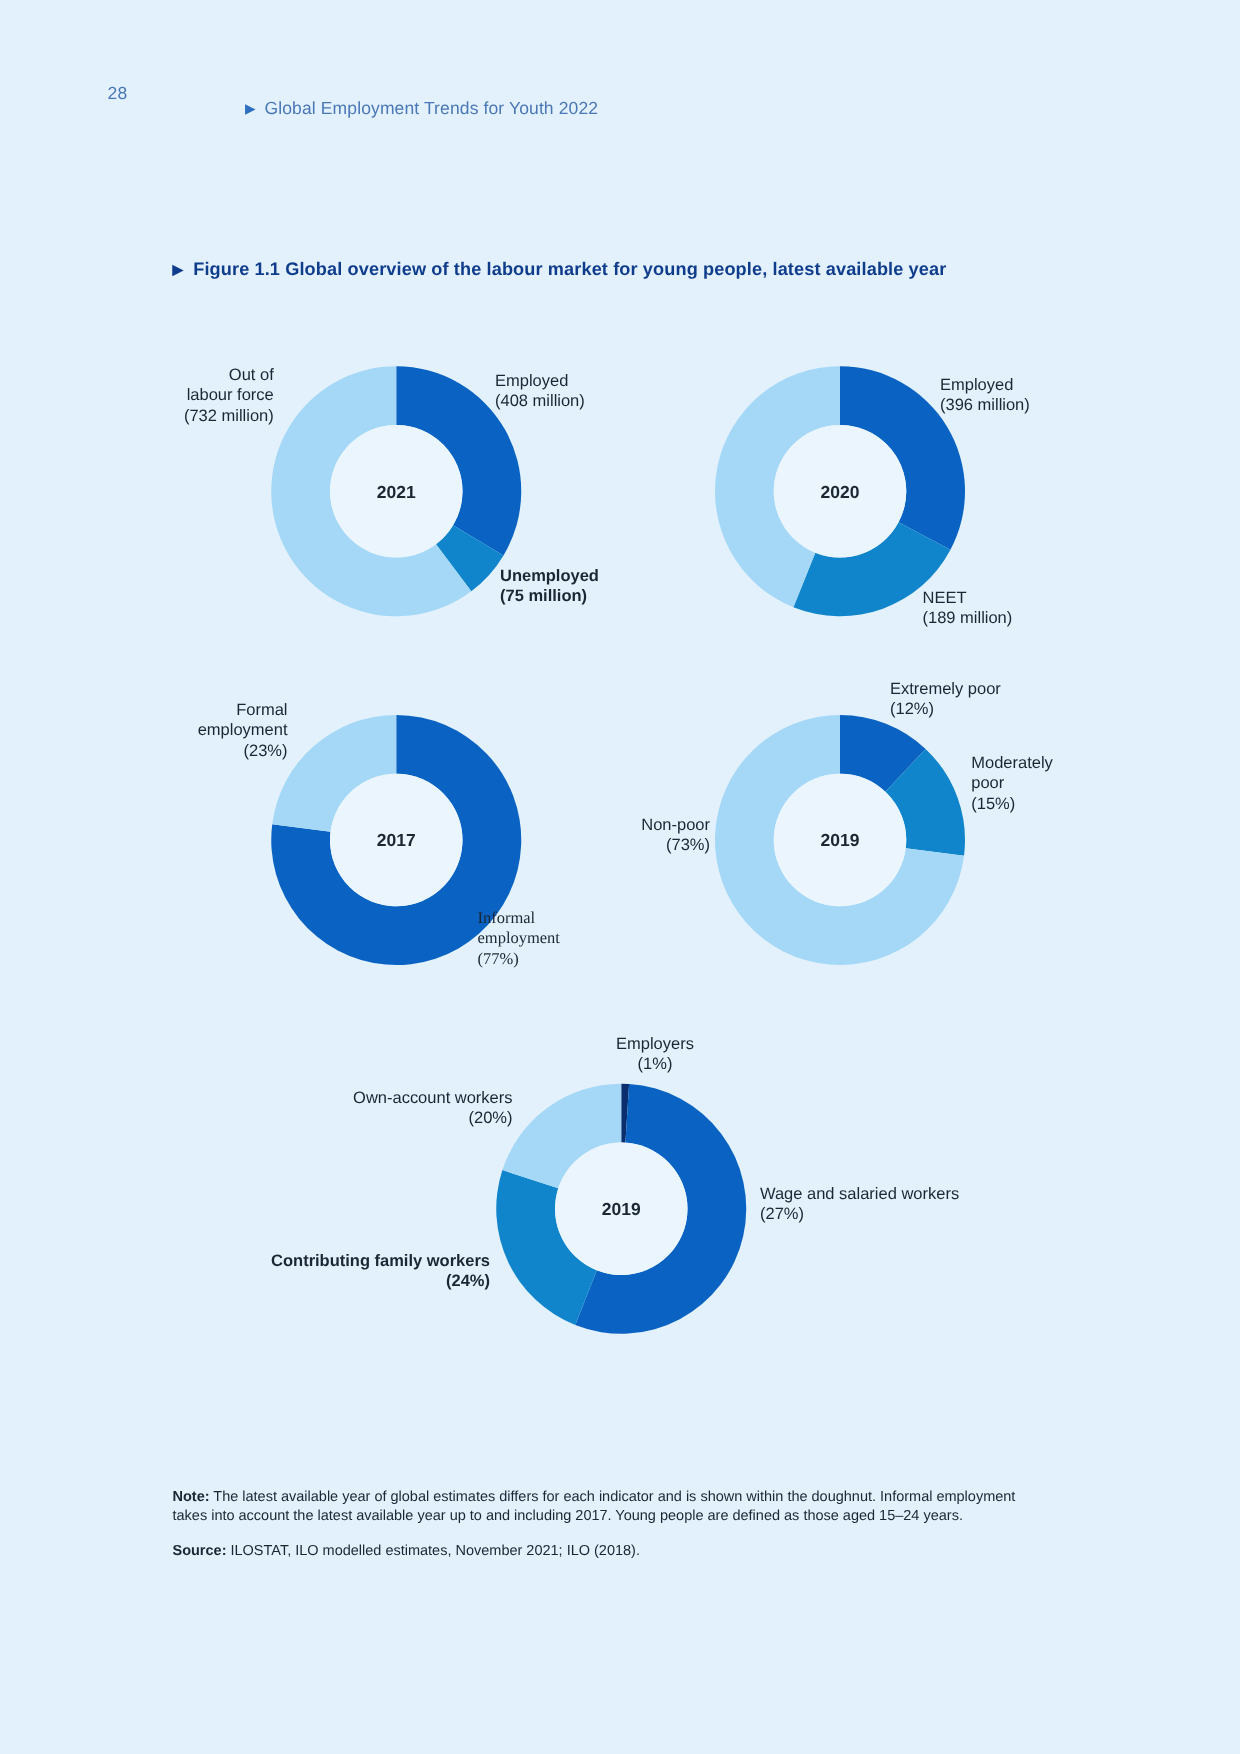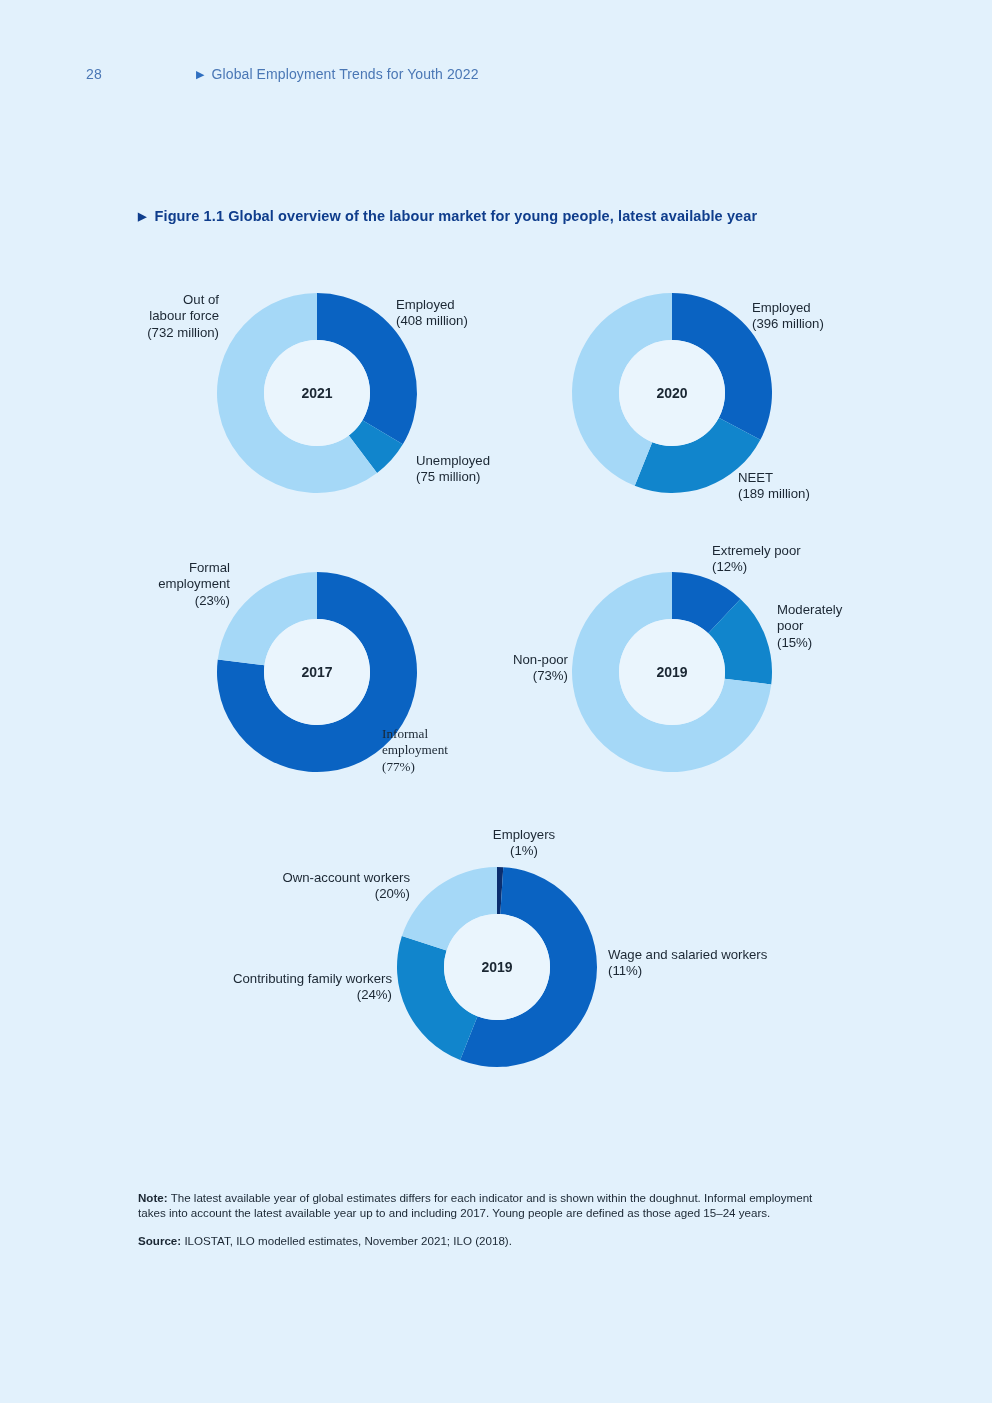--- a/index.html
+++ b/index.html
@@ -10,21 +10,21 @@
     font-family:"Liberation Sans", sans-serif;
     color:#1b2733;
     position:relative;
     overflow:hidden;
   }
   .page{position:absolute;inset:0;}
 
   
   .runhead{position:absolute;left:0;top:66px;width:992px;height:22px;margin-left:18px;}
   .folio{position:absolute;left:68px;top:0;font-size:14px;color:#4a77b5;letter-spacing:.2px;}
-  .runtitle{position:absolute;left:138px;top:0;font-size:14px;color:#4a77b5;letter-spacing:.1px;white-space:nowrap;padding-left:40px;}
+  .runtitle{position:absolute;left:138px;top:12px;font-size:14px;color:#4a77b5;letter-spacing:.1px;white-space:nowrap;padding-left:40px;}
   .runtri{display:inline-block;margin-right:7px;color:#2f6fc0;font-size:11px;position:relative;top:-1px;}
 
   
   .figtitle{
     position:absolute;left:138px;top:208px;width:740px;
     font-size:14.5px;font-weight:bold;color:#0f3d8c;letter-spacing:.1px;white-space:nowrap;
   }
   .figtri{display:inline-block;margin-right:8px;color:#0f3d8c;font-size:11px;position:relative;top:-1px;}
 
   
@@ -120,21 +120,21 @@
         </svg>
     </div>
 
   </div>
 
   <div class="lbl r" style="left:84px;top:292px;width:135px;">Out of
 labour force
 (732 million)</div>
   <div class="lbl l" style="left:396px;top:297px;width:170px;">Employed
 (408 million)</div>
-  <div class="lbl l" style="left:416px;top:453px;width:180px;">Unemployed
+  <div class="lbl l" style="left:400px;top:453px;width:180px;font-weight:bold;">Unemployed
 (75 million)</div>
 
   <div class="lbl l" style="left:752px;top:300px;width:180px;">Employed
 (396 million)</div>
   <div class="lbl l" style="left:738px;top:470px;width:180px;">NEET
 (189 million)</div>
 
   <div class="lbl r" style="left:100px;top:560px;width:130px;">Formal
 employment
 (23%)</div>
@@ -147,23 +147,23 @@
   <div class="lbl l" style="left:777px;top:602px;width:120px;">Moderately
 poor
 (15%)</div>
   <div class="lbl r" style="left:438px;top:652px;width:130px;">Non-poor
 (73%)</div>
 
   <div class="lbl c" style="left:434px;top:827px;width:180px;">Employers
 (1%)</div>
   <div class="lbl r" style="left:230px;top:870px;width:180px;">Own-account workers
 (20%)</div>
-  <div class="lbl r" style="left:180px;top:971px;width:212px;">Contributing family workers
+  <div class="lbl r" style="left:180px;top:1001px;width:212px;font-weight:bold;">Contributing family workers
 (24%)</div>
   <div class="lbl l" style="left:608px;top:947px;width:250px;">Wage and salaried workers
-(11%)</div>
+(27%)</div>
 
   <div class="notes">
     <p class="note"><b>Note:</b><span> The latest available year of global estimates differs for each indicator and is shown within the doughnut. Informal employment takes into account the latest available year up to and including 2017. Young people are defined as those aged 15–24 years.</span></p>
     <p class="src"><b>Source:</b><span> ILOSTAT, ILO modelled estimates, November 2021; ILO (2018).</span></p>
   </div>
 
 </div>
 
 </body></html>

